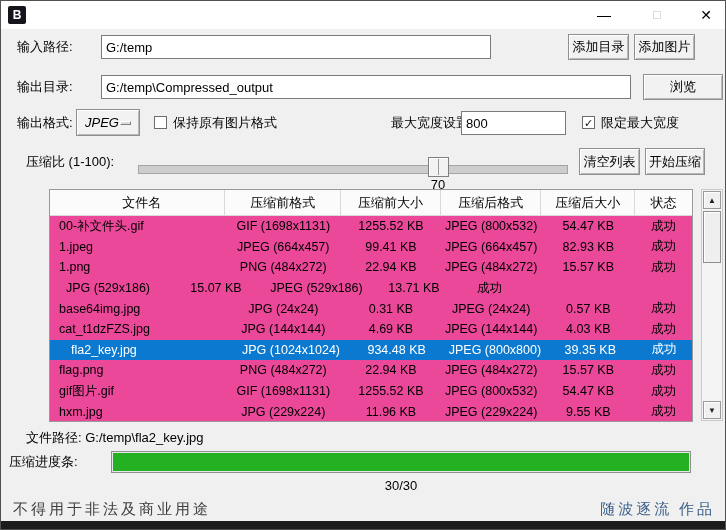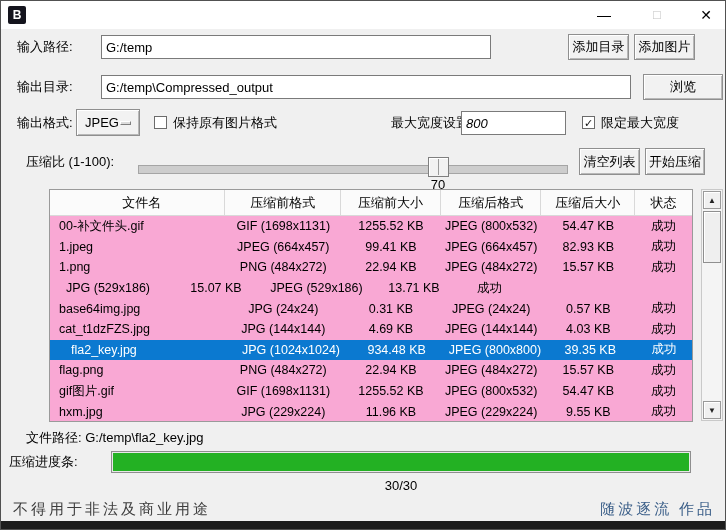--- a/index.html
+++ b/index.html
@@ -20,36 +20,36 @@
   .win-btn.close{left:688px;}
   
   .lbl{position:absolute;line-height:26px;}
   .tfield{position:absolute;height:24px;border:1px solid #7a7a7a;background:#fff;
     font-family:inherit;font-size:13px;padding:0 4px;outline:none;}
   .btn{position:absolute;height:26px;background:#f2f2f2;border:1px solid #8f8f8f;
     box-shadow:inset 1px 1px 0 #ffffff, inset -1px -1px 0 #b8b8b8;
     text-align:center;font-size:13px;line-height:24px;cursor:default;}
   .combo{position:absolute;left:75px;top:108px;width:64px;height:27px;background:#f2f2f2;
     border:1px solid #8f8f8f;box-shadow:inset 1px 1px 0 #ffffff, inset -1px -1px 0 #b8b8b8;
-    line-height:25px;padding-left:8px;font-size:13px;}
+    line-height:25px;padding-left:8px;font-size:13px;font-style:italic;}
   .combo .arrow-bar{position:absolute;right:8px;top:11px;width:11px;height:4px;background:#dcdcdc;
     border-top:1px solid #fff;border-left:1px solid #fff;border-right:1px solid #7f7f7f;border-bottom:1px solid #7f7f7f;}
   .checkbox{position:absolute;width:13px;height:13px;background:#fff;border:1px solid #6b6b6b;
     text-align:center;line-height:12px;font-size:11px;font-weight:bold;color:#111;}
   .cb-label{position:absolute;line-height:26px;}
   
   .slider{position:absolute;left:137px;top:155px;width:430px;height:22px;}
   .slider .groove{position:absolute;left:0;top:9px;width:430px;height:9px;background:#cdcdcd;
     border:1px solid #a5a5a5;}
   .slider .handle{position:absolute;top:1px;width:21px;height:20px;background:#f2f2f2;
     border:1px solid #7f7f7f;box-shadow:inset 1px 1px 0 #fff;}
   .slider .handle::after{content:"";position:absolute;left:9px;top:1px;bottom:1px;width:1px;background:#9a9a9a;}
   .slider-value{position:absolute;top:140px;width:30px;text-align:center;font-size:13px;margin-top:36px;}
   
-  .table{position:absolute;left:48px;top:188px;width:644px;height:233px;background:#f9a8d4;
+  .table{position:absolute;left:48px;top:188px;width:644px;height:233px;background:#ec4899;
     border:1px solid #9a9a9a;overflow:hidden;}
   .thead{display:flex;height:26px;border-bottom:1px solid #d9d9d9;background:#fbfbfb;}
   .hcell{display:flex;align-items:center;justify-content:center;font-size:13px;border-right:1px solid #d9d9d9;}
   .hcell:last-child{border-right:none;}
   .trow{display:flex;height:20.6px;align-items:center;font-size:12.5px;}
   .trow.selected{background:var(--selection-bg,#0b79d0);color:var(--selection-text,#fff);padding-left:12px;}
   .tcell{overflow:hidden;white-space:nowrap;text-align:center;}
   .c0{width:176px;text-align:left;padding-left:9px;}
   .c1{width:116px;}
   .c2{width:100px;}
@@ -100,21 +100,21 @@
   <div class="btn" style="left:642px;top:73px;width:80px;">浏览</div>
 
   <div class="lbl" style="left:16px;top:109px;">输出格式:</div>
   <div class="combo">
     <span>JPEG</span>
     <span class="arrow-bar"></span>
   </div>
   <div class="checkbox" style="left:153px;top:115px;"><span class="mark"></span></div>
   <div class="cb-label" style="left:172px;top:109px;">保持原有图片格式</div>
   <div class="lbl" style="left:390px;top:109px;">最大宽度设置:</div>
-  <input class="tfield" style="left: 460px; top: 110px; width: 105px; font-style: italic;" value="800">
+  <input class="tfield" style="left: 460px; top: 110px; width: 105px;" value="800">
   <div class="checkbox" style="left:581px;top:115px;"><span class="mark">✓</span></div>
   <div class="cb-label" style="left:600px;top:109px;">限定最大宽度</div>
 
   <div class="lbl" style="left:25px;top:148px;">压缩比 (1-100):</div>
   <div class="slider-value" style="left: 422px;">70</div>
   <div class="slider">
     <div class="groove"></div>
     <div class="handle" style="left: 290px;"></div>
   </div>
   <div class="btn" style="left:578px;top:147px;width:61px;height:27px;line-height:25px;">清空列表</div>

